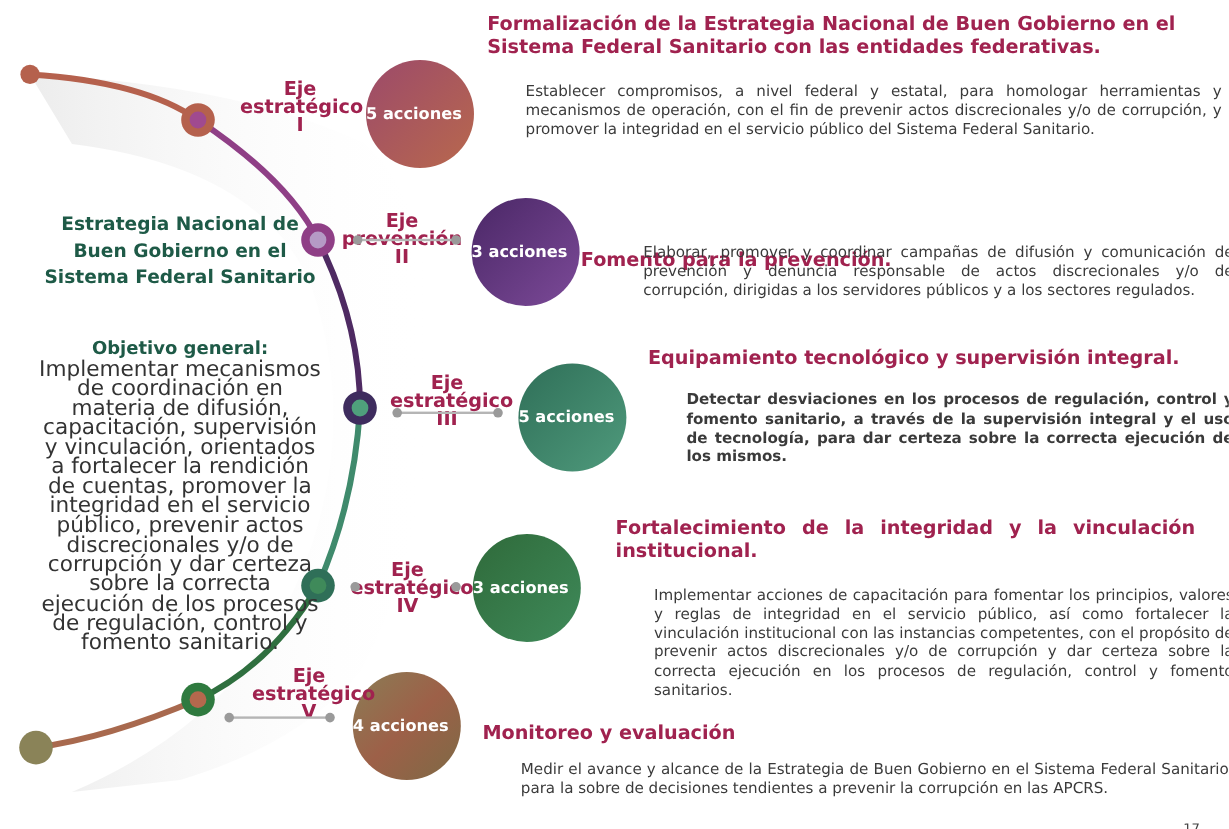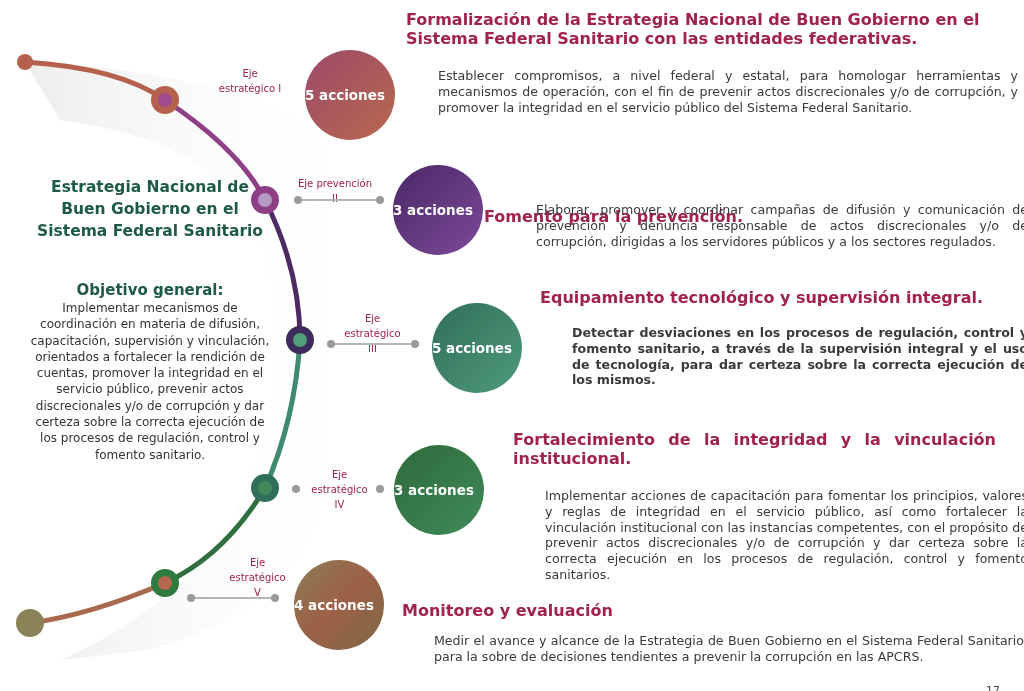--- a/index.html
+++ b/index.html
@@ -13,26 +13,26 @@
     text-align: center; color: #1e5a47; font-weight: bold;
     font-size: 15.5px; line-height: 22px;
   }
   .objective-title {
     position: absolute; left: 30px; top: 280px; width: 240px;
     text-align: center; color: #1e5a47; font-weight: bold;
     font-size: 15px; line-height: 20px;
   }
   .objective-text {
     position: absolute; left: 30px; top: 300px; width: 240px;
-    text-align: center; color: #333; font-size: 12px; line-height: 16.3px;
+    text-align: center; color: #333; font-size: 18px; line-height: 16.3px;
   }
 
   .eje-label {
     position: absolute; text-align: center; color: #a0224f;
-    font-weight: normal; font-size: 10px; line-height: 15px;
+    font-weight: bold; font-size: 16px; line-height: 15px;
   }
   .connector {
     position: absolute; height: 2px; background: #b5b5b5;
   }
   .connector::before, .connector::after {
     content: ""; position: absolute; top: -3px; width: 8px; height: 8px;
     border-radius: 50%; background: #9a9a9a;
   }
   .connector::before { left: -4px; }
   .connector::after { right: -4px; }

